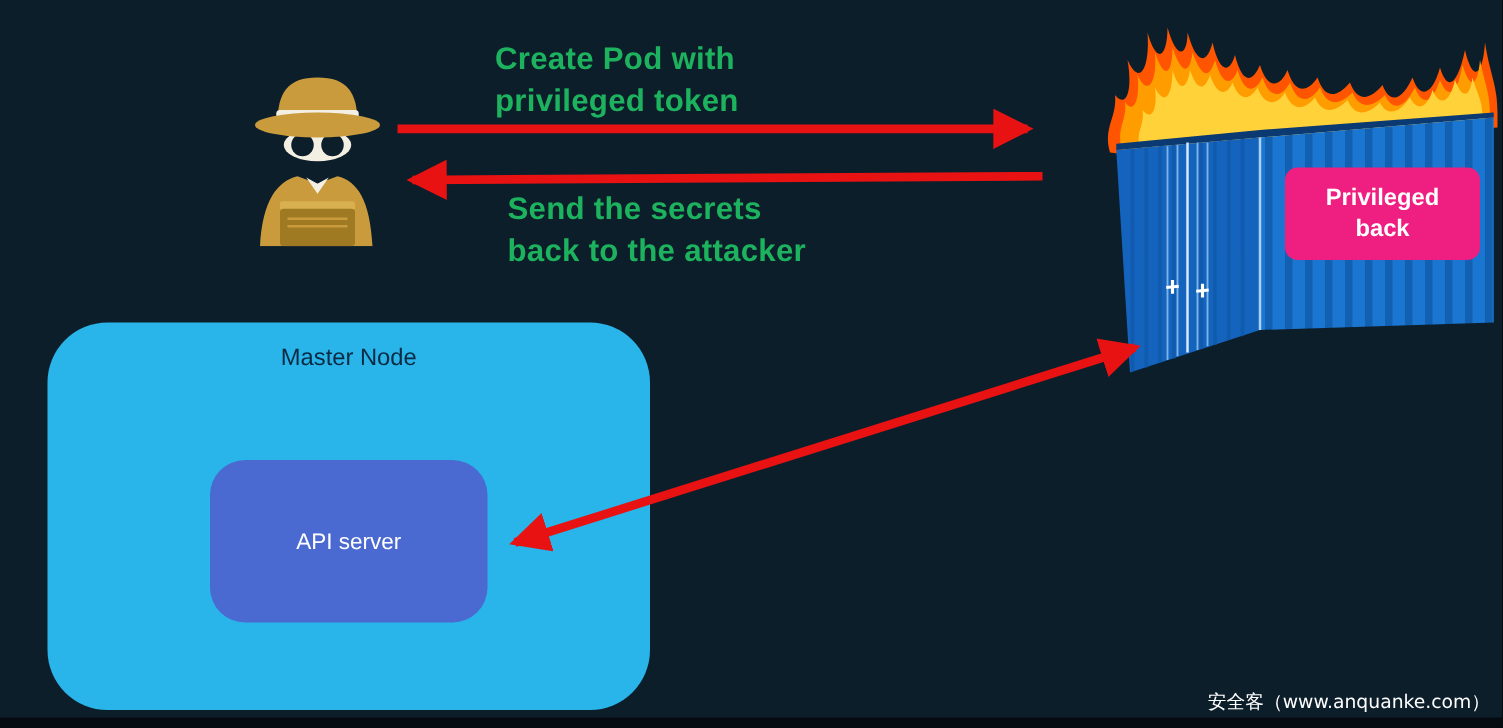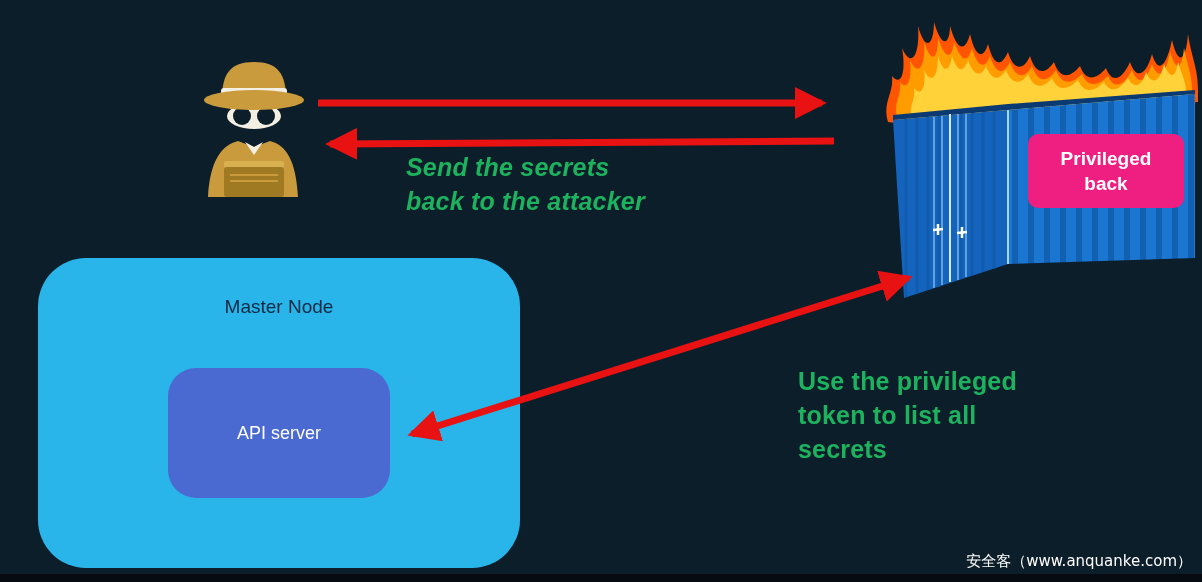--- a/index.html
+++ b/index.html
@@ -13,38 +13,38 @@
   .ann{
     position:absolute;
     color:#1cb25e;
     font-weight:bold;
     font-size:25px;
     line-height:34px;
     white-space:pre-line;
     letter-spacing:.2px;
   }
   .ann-create{left:396px;top:30px;}
-  .ann-send{left:406px;top:150px;font-style:italic;}
+  .ann-send{left:406px;top:150px;}
   .ann-use{left:798px;top:364px;}
   .attacker{position:absolute;left:188px;top:42px;width:130px;height:155px;}
   .container-art{position:absolute;left:884px;top:18px;width:318px;height:285px;}
   .arrows{position:absolute;left:0;top:0;width:1202px;height:582px;pointer-events:none;}
   .token-badge{
     position:absolute;left:1028px;top:134px;width:156px;height:74px;
     background:#ee1f80;border-radius:10px;
     display:flex;align-items:center;justify-content:center;
     color:#ffffff;font-weight:bold;font-size:19px;line-height:25px;
     text-align:center;white-space:pre-line;
   }
   .master{
     position:absolute;left:38px;top:258px;width:482px;height:310px;
     background:#29b5e9;border-radius:48px;
   }
   .master-title{
-    width:100%;text-align:center;padding-top:38px;
+    width:100%;text-align:center;padding-top:18px;
     color:#0a2a44;font-size:19px;
   }
   .api{
     position:absolute;left:130px;top:110px;width:222px;height:130px;
     background:#4b6ad1;border-radius:28px;
     display:flex;align-items:center;justify-content:center;
     color:#ffffff;font-size:18px;
   }
   .watermark{
     position:absolute;right:10px;top:552px;
@@ -76,25 +76,24 @@
       <ellipse cx="66" cy="74" rx="27" ry="13" fill="#f3efe3"></ellipse>
       <circle cx="54" cy="74" r="9" fill="#0d1e2b"></circle>
       <circle cx="78" cy="74" r="9" fill="#0d1e2b"></circle>
 
       <path d="M34,57 C34,32 42,20 66,20 C90,20 98,32 98,57 Z" fill="#c99b3d"></path>
       <rect x="33" y="46" width="66" height="10" rx="3" fill="#f3efe3"></rect>
       <ellipse cx="66" cy="58" rx="50" ry="10" fill="#c99b3d"></ellipse>
     </svg>
   </div>
 
+  <div class="ann ann-create">Create Pod with
+privileged token</div>
   <div class="ann ann-send">Send the secrets
 back to the attacker</div>
-  <div class="ann ann-use">Use the privileged
-token to list all
-secrets</div>
 
   <div class="master">
     <div class="master-title">Master Node</div>
     <div class="api">
       <span>API server</span>
     </div>
   </div>
 
   <div class="container-art">
     <svg width="318" height="285" viewBox="0 0 318 285">

